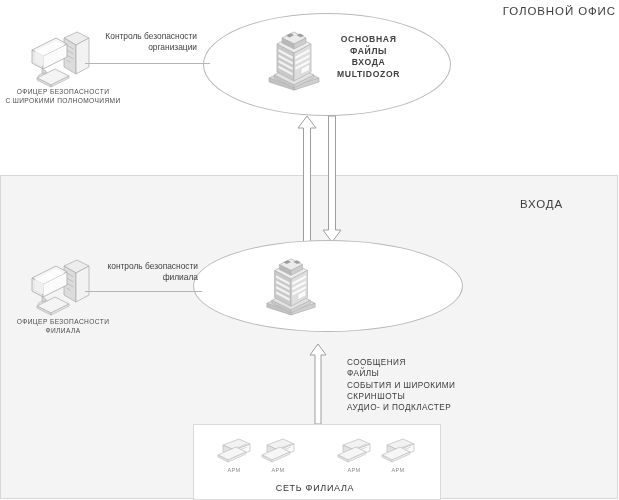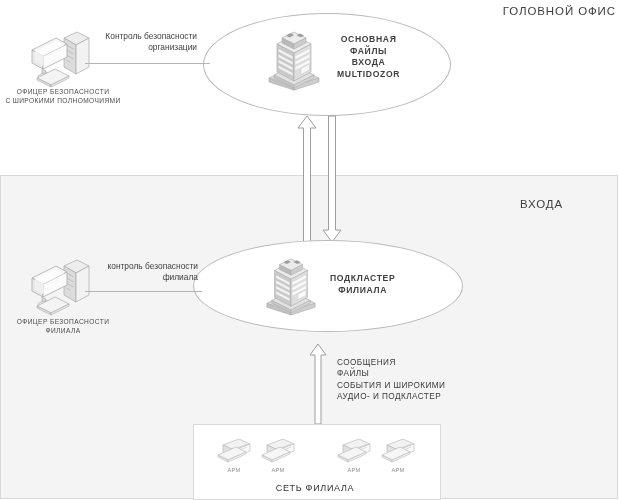--- a/index.html
+++ b/index.html
@@ -107,21 +107,21 @@
     line-height: 8.5px;
     letter-spacing: 0.4px;
     color: #4a4a4a;
     text-align: center;
     white-space: nowrap;
   }
 
   
   .flow-list {
     position: absolute;
-    left: 337px;
+    left: 347px;
     top: 357px;
     font-size: 8.2px;
     line-height: 11.3px;
     letter-spacing: 0.45px;
     color: #3a3a3a;
     white-space: nowrap;
   }
 
   
   .net-box {
@@ -283,24 +283,20 @@
       <polygon points="44.5,34 30.4,41.4 30.4,44 44.5,36.6" fill="#fafafa"></polygon>
       <polygon points="36,42.5 44.5,38 44.5,44 36,48.5" fill="#fafafa" stroke="#c4c4c4" stroke-width="0.5"></polygon>
       <polygon points="17,12 29,6 41,12 29,18" fill="#ebebeb" stroke="#afafaf" stroke-width="0.7"></polygon>
       <polygon points="17,12 17,17 29,23 29,18" fill="#b9b9b9" stroke="#afafaf" stroke-width="0.6"></polygon>
       <polygon points="41,12 41,17 29,23 29,18" fill="#cdcdcd" stroke="#afafaf" stroke-width="0.6"></polygon>
       <polygon points="21,9.6 25.5,7.3 29,9.1 24.5,11.4" fill="#9d9d9d"></polygon>
       <polygon points="31.5,9.2 35,7.4 39,9.4 35.5,11.2" fill="#9d9d9d"></polygon>
     </svg>
   </div>
 
-  <div class="ellipse-text branch">
-    <div>ПОДКЛАСТЕР</div>
-    <div>ФИЛИАЛА</div>
-  </div>
 
   <div class="icon-wrap" style="left:26px; top:258px;">
     <svg width="68" height="58" viewBox="0 0 68 58">
       <polygon points="38,8 51,2 63,8 50,15" fill="#ededed" stroke="#a9a9a9" stroke-width="0.7"></polygon>
       <polygon points="38,8 38,37 50,44 50,15" fill="#dcdcdc" stroke="#a9a9a9" stroke-width="0.7"></polygon>
       <polygon points="63,8 63,37 50,44 50,15" fill="#f2f2f2" stroke="#a9a9a9" stroke-width="0.7"></polygon>
       <line x1="40.5" y1="15" x2="47.5" y2="19" stroke="#b6b6b6" stroke-width="0.8"></line>
       <line x1="40.5" y1="20" x2="47.5" y2="24" stroke="#b6b6b6" stroke-width="0.8"></line>
       <line x1="40.5" y1="25" x2="47.5" y2="29" stroke="#b6b6b6" stroke-width="0.8"></line>
       <line x1="40.5" y1="30" x2="44.5" y2="32.3" stroke="#b6b6b6" stroke-width="0.8"></line>
@@ -332,20 +328,21 @@
   <div class="icon-wrap" style="left:308px; top:344px;">
     <svg width="20" height="80" viewBox="0 0 20 80">
       <polygon points="10,0 18,11 13,11 13,80 7,80 7,11 2,11" fill="#ffffff" stroke="#9e9e9e" stroke-width="1"></polygon>
     </svg>
   </div>
 
   <div class="flow-list">
     <div>СООБЩЕНИЯ</div>
     <div>ФАЙЛЫ</div>
     <div>СОБЫТИЯ И ШИРОКИМИ</div>
+    <div>СКРИНШОТЫ</div>
     <div>АУДИО- И ПОДКЛАСТЕР</div>
   </div>
 
   <div class="net-box"></div>
 
   <div class="arm" style="left:213px; top:438px;">
     <svg width="42" height="28" viewBox="0 0 42 28">
       <polygon points="10,7 26,1 37,6 21,12" fill="#f2f2f2" stroke="#bcbcbc" stroke-width="0.7"></polygon>
       <polygon points="10,7 10,14 21,19 21,12" fill="#e2e2e2" stroke="#bcbcbc" stroke-width="0.7"></polygon>
       <polygon points="37,6 37,13 21,19 21,12" fill="#fafafa" stroke="#bcbcbc" stroke-width="0.7"></polygon>

